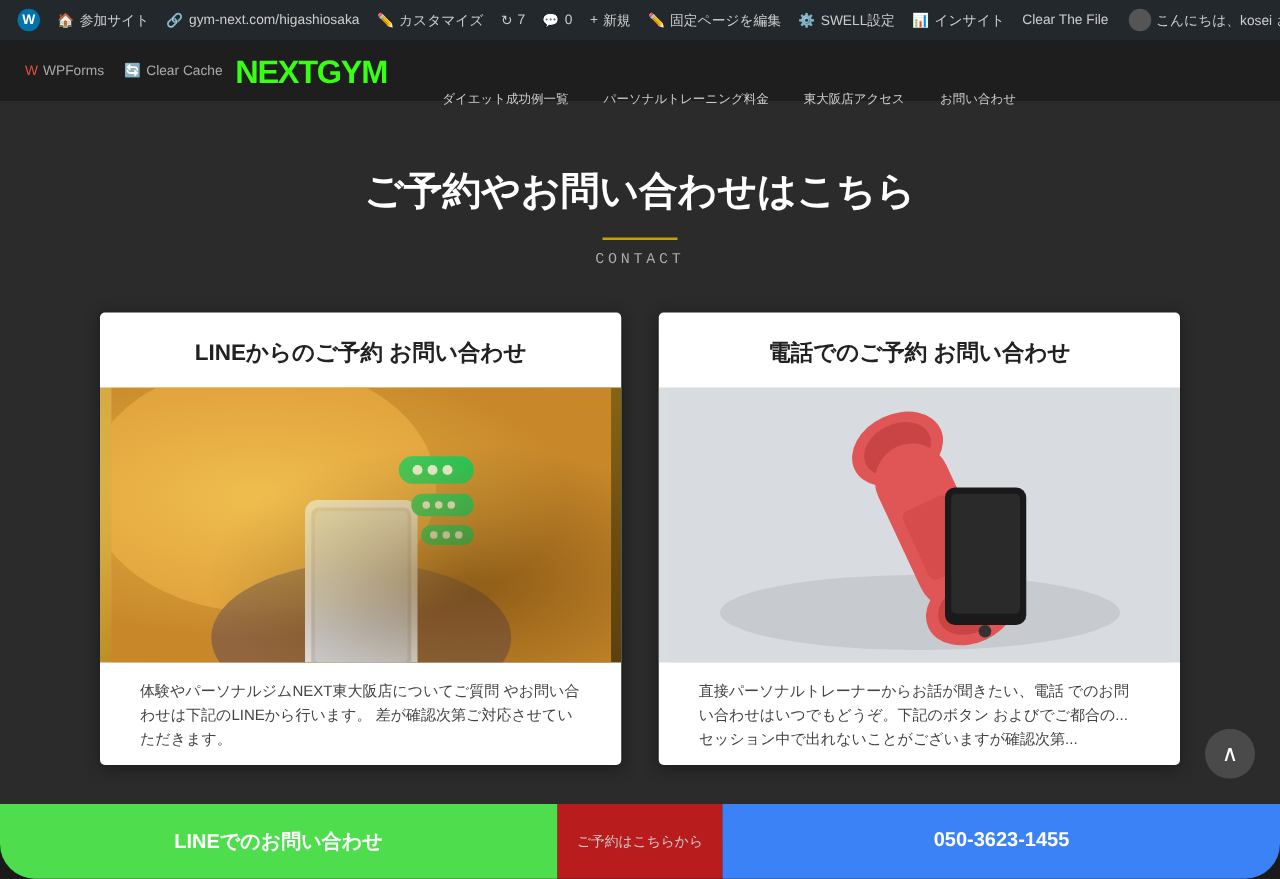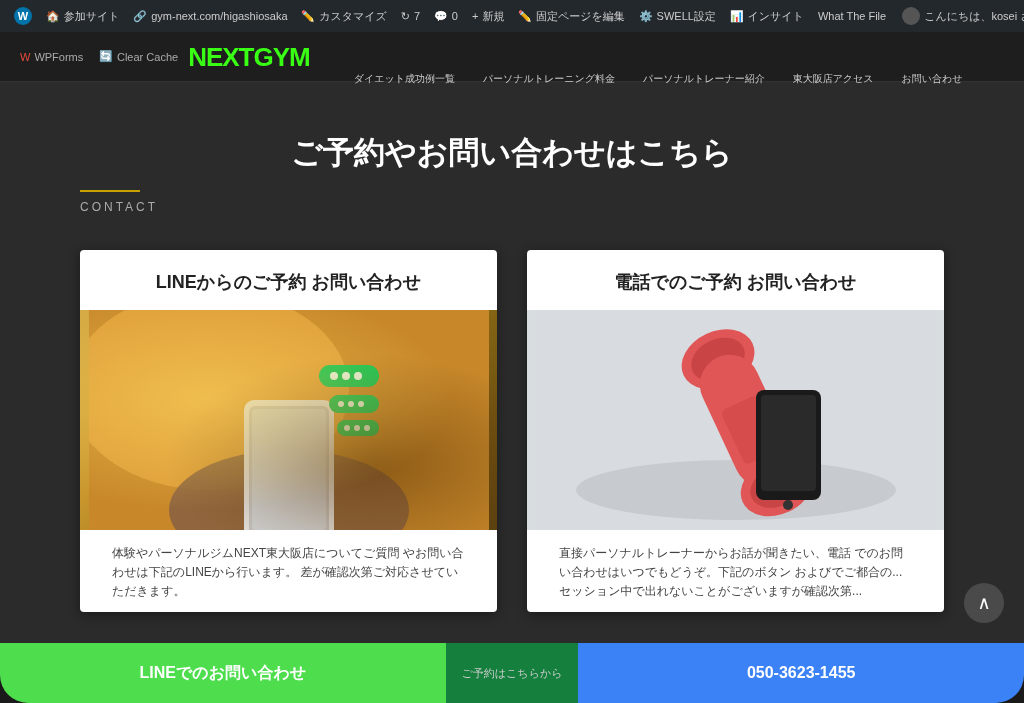--- a/index.html
+++ b/index.html
@@ -106,22 +106,23 @@
     .section-title {
       text-align: center;
       color: #ffffff;
       font-size: 31px;
       font-weight: bold;
       margin-bottom: 8px;
     }
     .section-subtitle-wrap {
       display: flex;
       flex-direction: column;
-      align-items: flex-start;
+      align-items: center;
       margin-bottom: 36px;
+      font-family: Liberation Mono, monospace;
     }
     .section-divider {
       width: 60px;
       height: 2px;
       background: #c8a000;
       margin: 8px 0 8px 0;
     }
     .section-subtitle {
       color: #aaa;
       font-size: 12px;
@@ -197,21 +198,21 @@
       flex: 1;
       background: #4ddd4d;
       color: white;
       font-size: 16px;
       font-weight: bold;
       display: flex; align-items: center; justify-content: center;
       cursor: pointer;
       border: none;
     }
     .sticky-center-label {
-      background: #15803d;
+      background: #b91c1c;
       color: #ccc;
       font-size: 11px;
       display: flex; align-items: center; justify-content: center;
       padding: 0 16px;
       white-space: nowrap;
     }
     .sticky-btn-right {
       flex: 1;
       background: #3b82f6;
       color: white;
@@ -274,21 +275,21 @@
   <div class="admin-bar-item">
     <span>⚙️</span>
     <span>SWELL設定</span>
   </div>
   <div class="admin-bar-item">
     <span>📊</span>
     <span>インサイト</span>
   </div>
   <div class="admin-bar-right">
     <div class="admin-bar-item">
-      <span>What The File</span>
+      <span>Clear The File</span>
     </div>
     <div class="admin-bar-item">
       <span style="width:18px;height:18px;background:#555;border-radius:50%;display:inline-block;"></span>
       <span>こんにちは、kosei さん</span>
     </div>
 
   </div>
 </div>
 
 <div id="site-header">
@@ -308,21 +309,20 @@
 
   <div class="site-logo" style="margin-left:10px;">
     <div class="logo-block">
       <div class="logo-text">NEXTGYM</div>
     </div>
   </div>
 
   <nav id="main-nav">
     <a class="nav-link">ダイエット成功例一覧</a>
     <a class="nav-link">パーソナルトレーニング料金</a>
-    <a class="nav-link">パーソナルトレーナー紹介</a>
     <a class="nav-link">東大阪店アクセス</a>
     <a class="nav-link">お問い合わせ</a>
   </nav>
 </div>
 
 <div id="page-content">
   <h2 class="section-title">ご予約やお問い合わせはこちら</h2>
   <div class="section-subtitle-wrap">
     <div class="section-divider"></div>
     <span class="section-subtitle">CONTACT</span>

